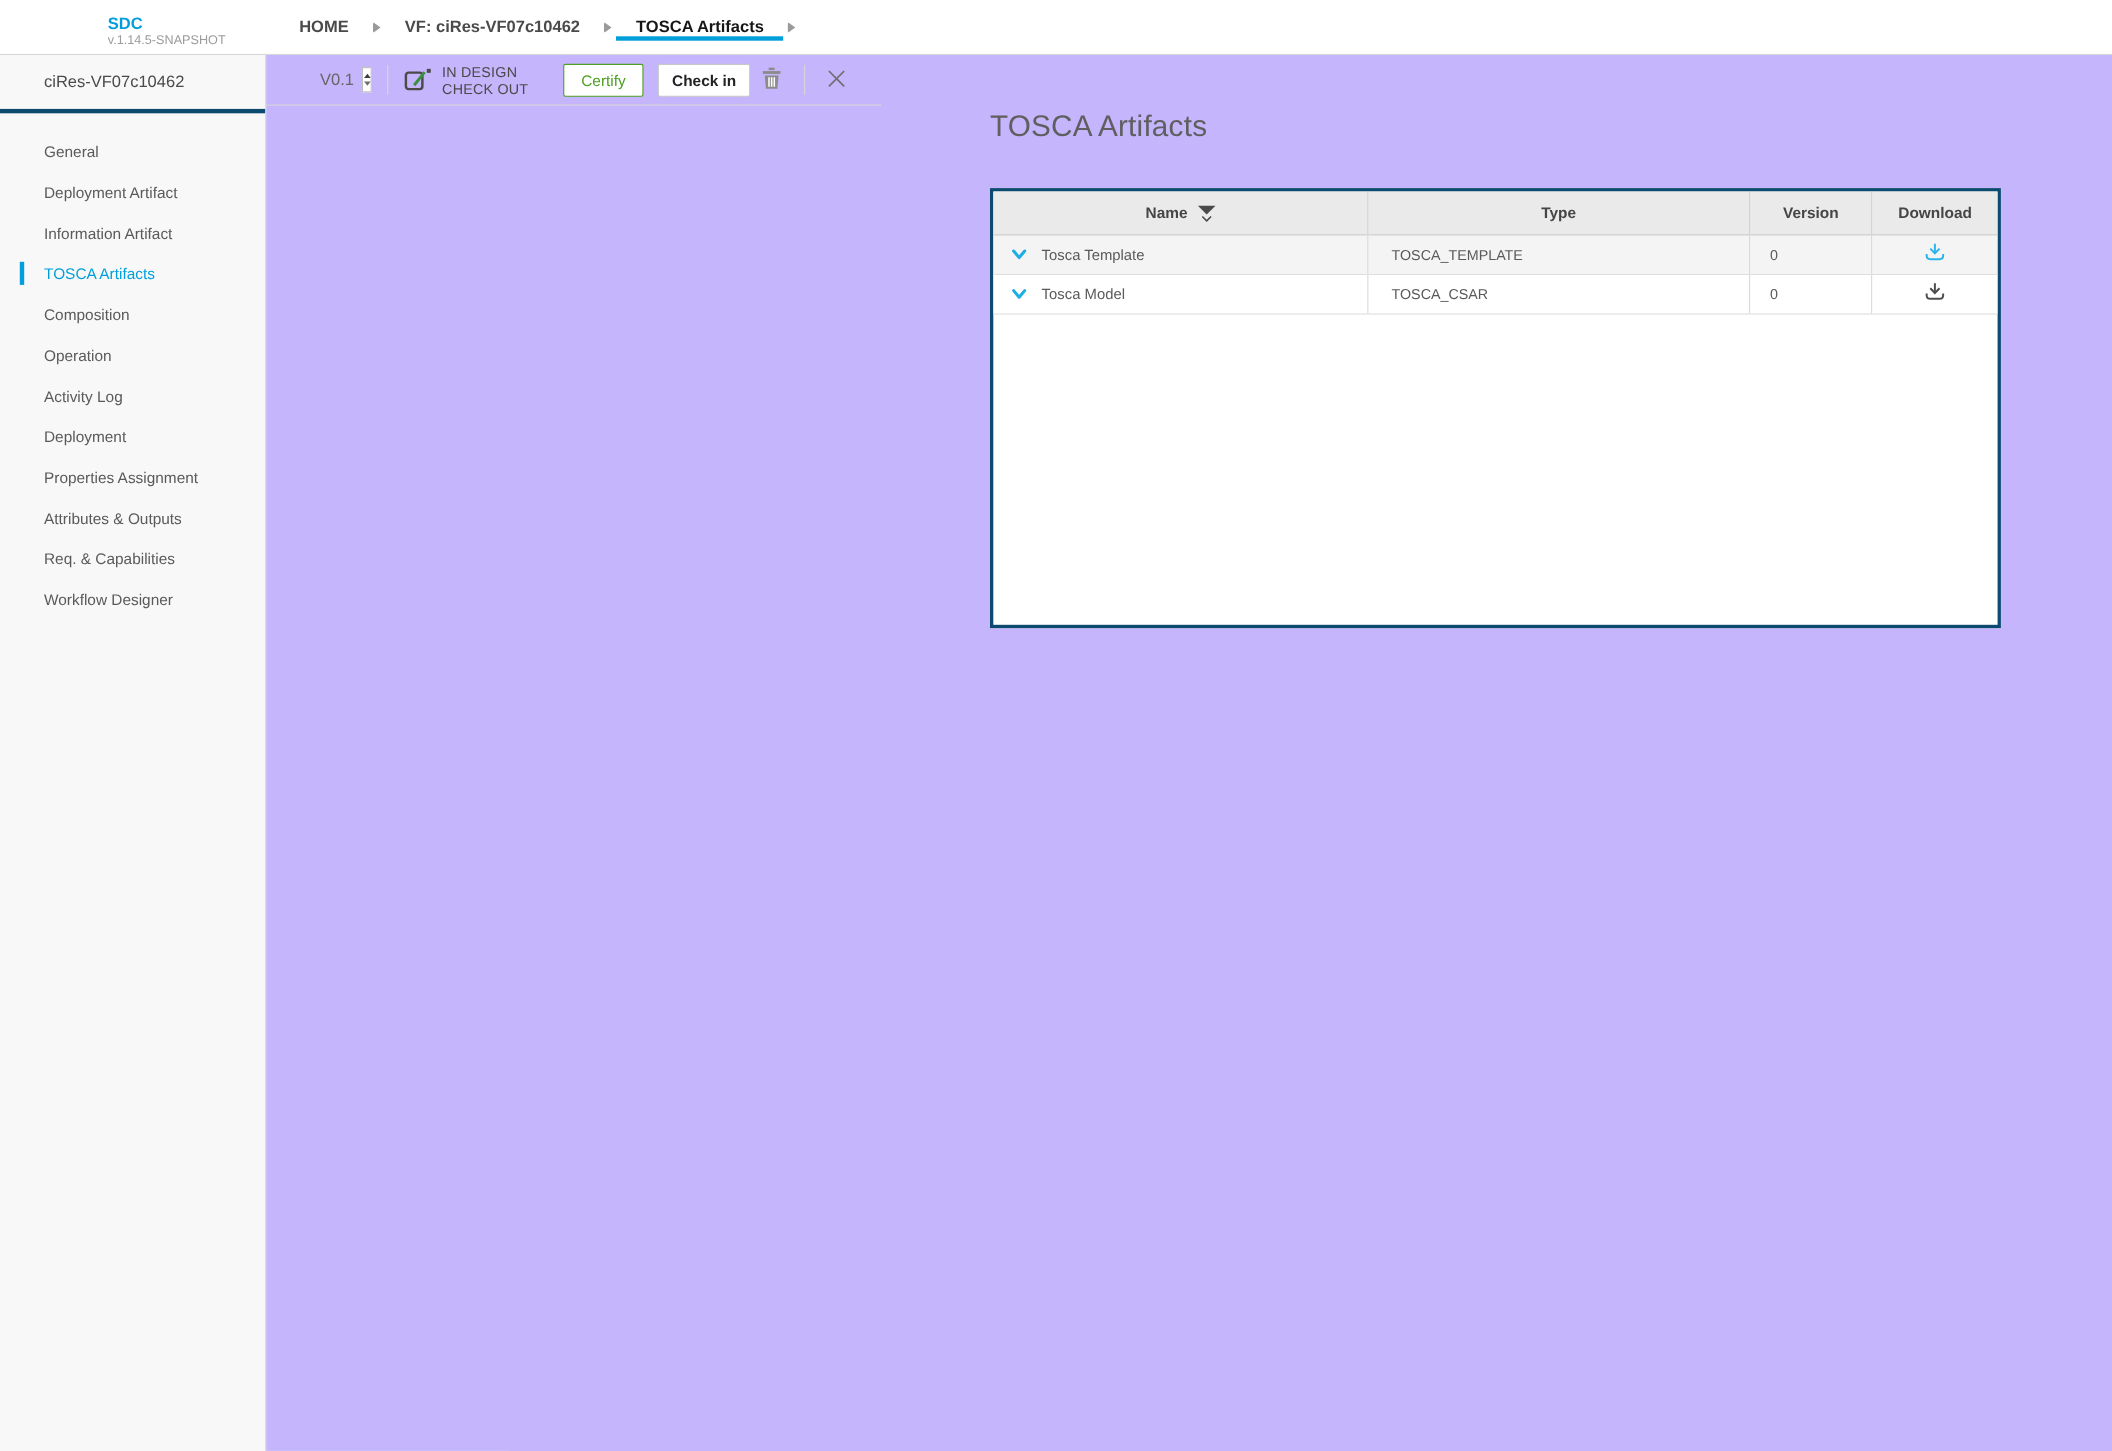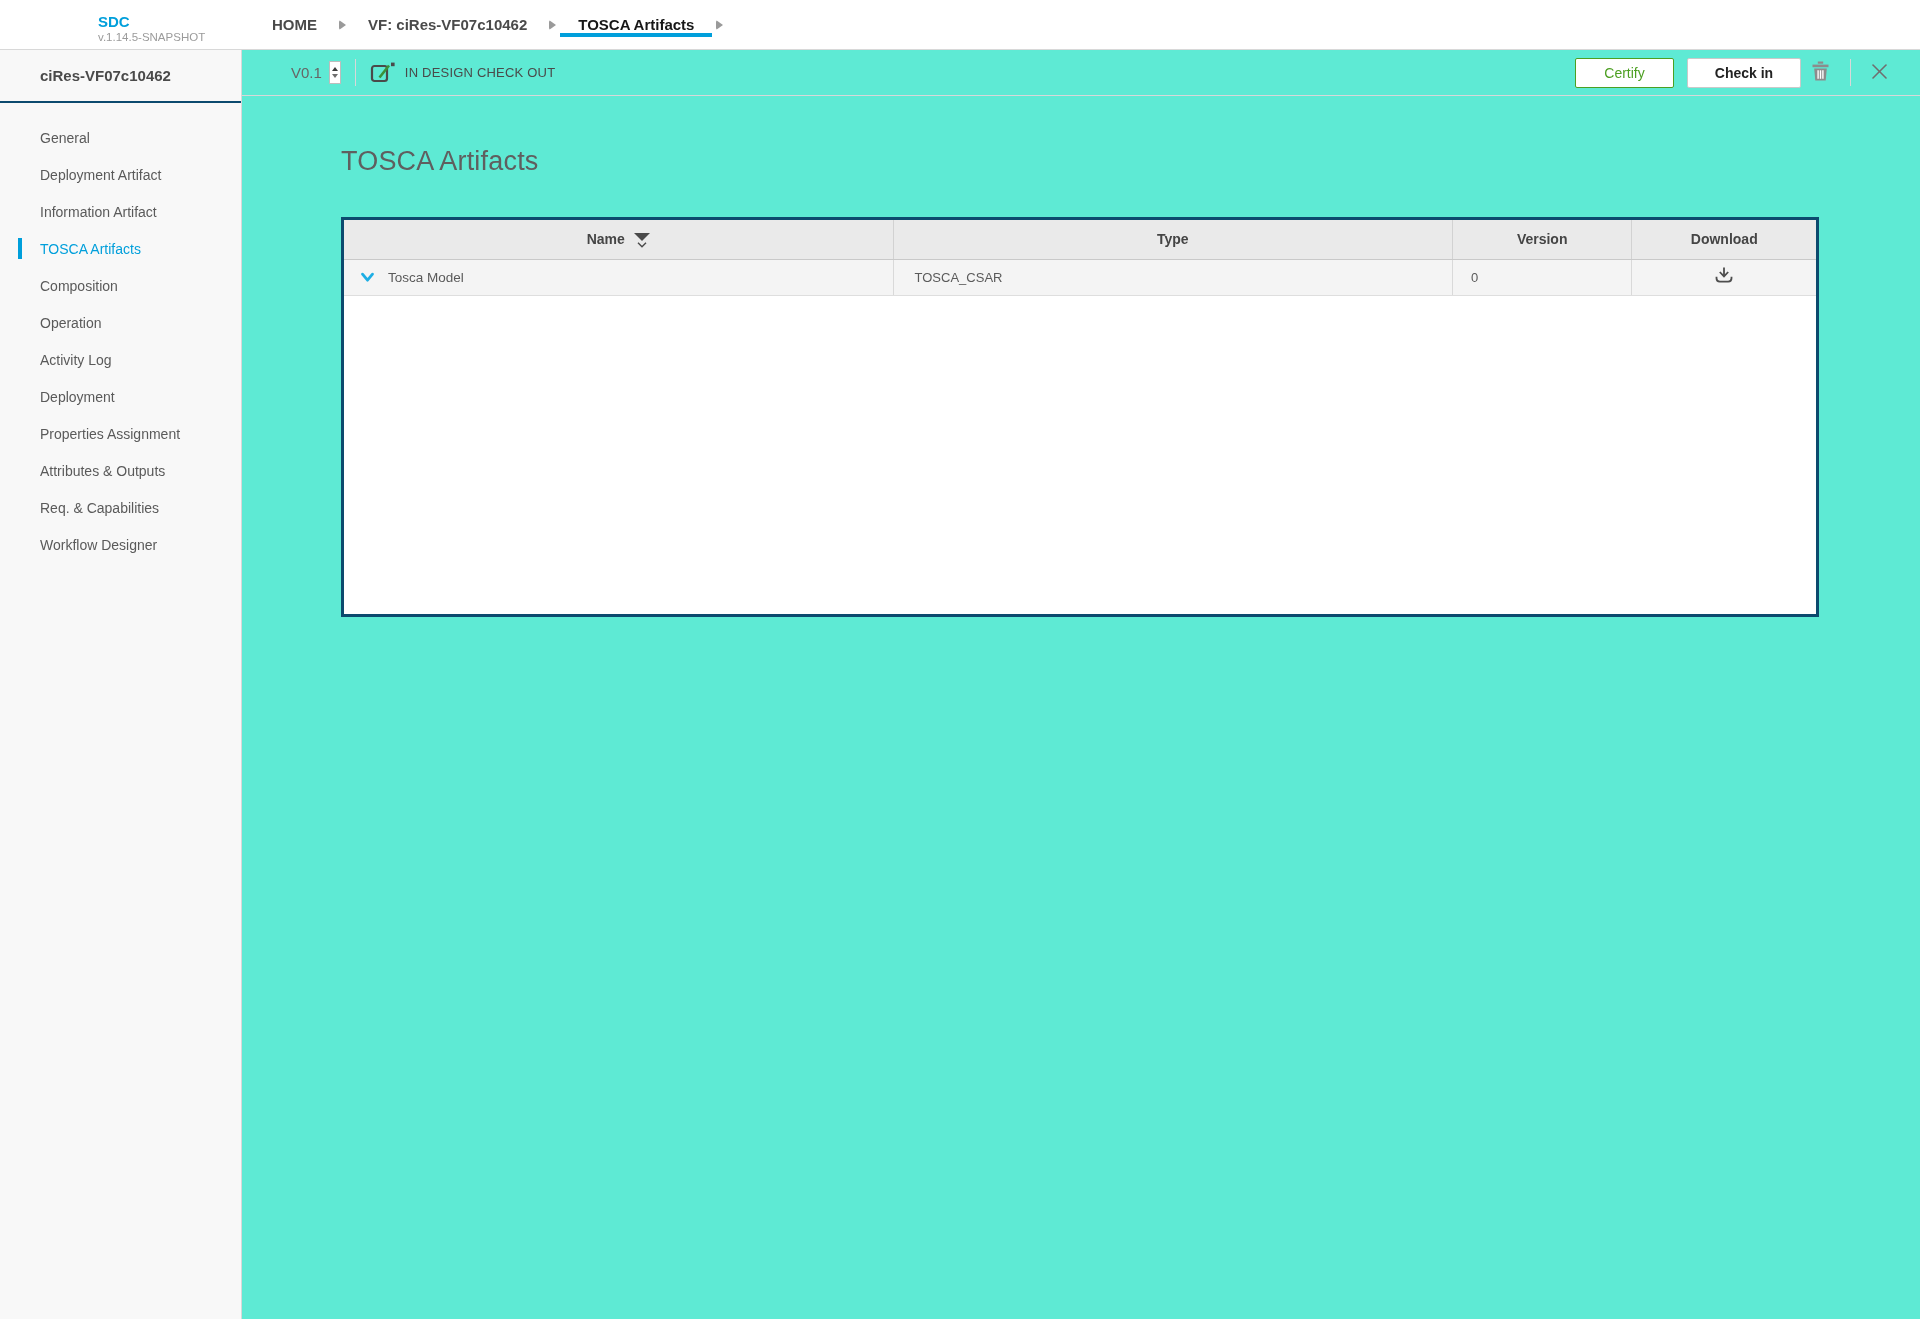--- a/index.html
+++ b/index.html
@@ -19,28 +19,28 @@
   .crumb { display: flex; align-items: center; padding: 0 18px; font-size: 15px; font-weight: 600; color: #4a4a4a; cursor: pointer; white-space: nowrap; }
   .crumb.active { color: #161616; font-weight: 700; border-bottom: 4px solid #009fdb; padding-top: 4px; }
   .crumb-arrow { display: flex; align-items: center; margin: 0 4px; }
   .crumb-arrow .tri { display:block; width: 0; height: 0; border-left: 7px solid #9a9a9a; border-top: 5px solid transparent; border-bottom: 5px solid transparent; border-radius: 2px; }
 
   
   .shell { flex: 1; display: flex; min-height: 0; }
 
   
   .sidebar { width: 242px; flex: 0 0 242px; background: #f8f8f8; border-right: 1px solid #d8d8d8; }
-  .sidebar-header { height: 53px; border-bottom: 2px solid #0c4a6e; display: flex; align-items: center; padding-left: 40px; font-size: 15px; font-weight: 700; color: #4a4a4a; }
+  .sidebar-header { height: 53px; border-bottom: 4px solid #0c4a6e; display: flex; align-items: center; padding-left: 40px; font-size: 15px; font-weight: 400; color: #4a4a4a; }
   .menu { padding-top: 16px; }
   .menu-item { position: relative; height: 37px; display: flex; align-items: center; padding-left: 40px; font-size: 14px; color: #5a5a5a; cursor: pointer; }
   .menu-item.active { color: #009fdb; }
   .menu-item.active::before { content: ""; position: absolute; left: 18px; top: 8px; width: 4px; height: 21px; background: #009fdb; }
 
   
-  .main { flex: 1; display: flex; flex-direction: column; background: #5eead4; min-width: 0; }
+  .main { flex: 1; display: flex; flex-direction: row; background: #c4b5fd; min-width: 0; }
   .toolbar { height: 46px; flex: 0 0 46px; border-bottom: 1px solid #d8d8d8; display: flex; align-items: center; padding: 0 20px 0 49px; }
   .version-label { font-size: 15px; color: #666; margin-right: 7px; }
   .stepper { width: 12px; height: 23px; border: 1px solid #bdbdbd; background: #fff; display: flex; flex-direction: column; align-items: center; justify-content: center; gap: 3px; cursor: pointer; }
   .step-up { width: 0; height: 0; border-left: 3.5px solid transparent; border-right: 3.5px solid transparent; border-bottom: 4.5px solid #3c3c3c; }
   .step-down { width: 0; height: 0; border-left: 3.5px solid transparent; border-right: 3.5px solid transparent; border-top: 4.5px solid #6e6e6e; }
   .tb-divider { width: 1px; height: 27px; background: #d8d8d8; margin: 0 14px; }
   .status-icon { display: flex; align-items: center; margin-right: 10px; }
   .status-text { font-size: 13px; font-weight: 400; color: #4a4a4a; letter-spacing: 0.2px; }
   .tb-spacer { flex: 1; }
   .btn { height: 30px; background: #fff; font-size: 14px; font-family: inherit; cursor: pointer; border-radius: 2px; }
@@ -234,20 +234,43 @@
                   </span>
                 </div>
               </th>
               <th>Type</th>
               <th>Version</th>
               <th>Download</th>
             </tr>
           </thead>
           <tbody>
 
+              <tr>
+                <td class="name-cell">
+                  <div class="name-inner">
+                    <span class="chev">
+                      <svg width="15" height="15" viewBox="0 0 15 15">
+                        <polyline points="2.5,4.2 7.5,10.2 12.5,4.2" fill="none" stroke="#1eaee4" stroke-width="2.8" stroke-linecap="round" stroke-linejoin="round"></polyline>
+                      </svg>
+                    </span>
+                    <span>Tosca Template</span>
+                  </div>
+                </td>
+                <td class="type-cell">TOSCA_TEMPLATE</td>
+                <td class="version-cell">0</td>
+                <td class="download-cell">
+                  <span class="dl active">
+                    <svg width="20" height="17" viewBox="0 0 20 17" fill="none" stroke="currentColor" stroke-width="1.8">
+                      <line x1="10" y1="0.6" x2="10" y2="8.6"></line>
+                      <polyline points="5.8,5 10,9.4 14.2,5" stroke-linejoin="miter"></polyline>
+                      <path d="M2.5,9.8 L2.5,11.3 Q2.5,14.6 5.8,14.6 L14.2,14.6 Q17.5,14.6 17.5,11.3 L17.5,9.8"></path>
+                    </svg>
+                  </span>
+                </td>
+              </tr>
 
               <tr>
                 <td class="name-cell">
                   <div class="name-inner">
                     <span class="chev">
                       <svg width="15" height="15" viewBox="0 0 15 15">
                         <polyline points="2.5,4.2 7.5,10.2 12.5,4.2" fill="none" stroke="#1eaee4" stroke-width="2.8" stroke-linecap="round" stroke-linejoin="round"></polyline>
                       </svg>
                     </span>
                     <span>Tosca Model</span>

